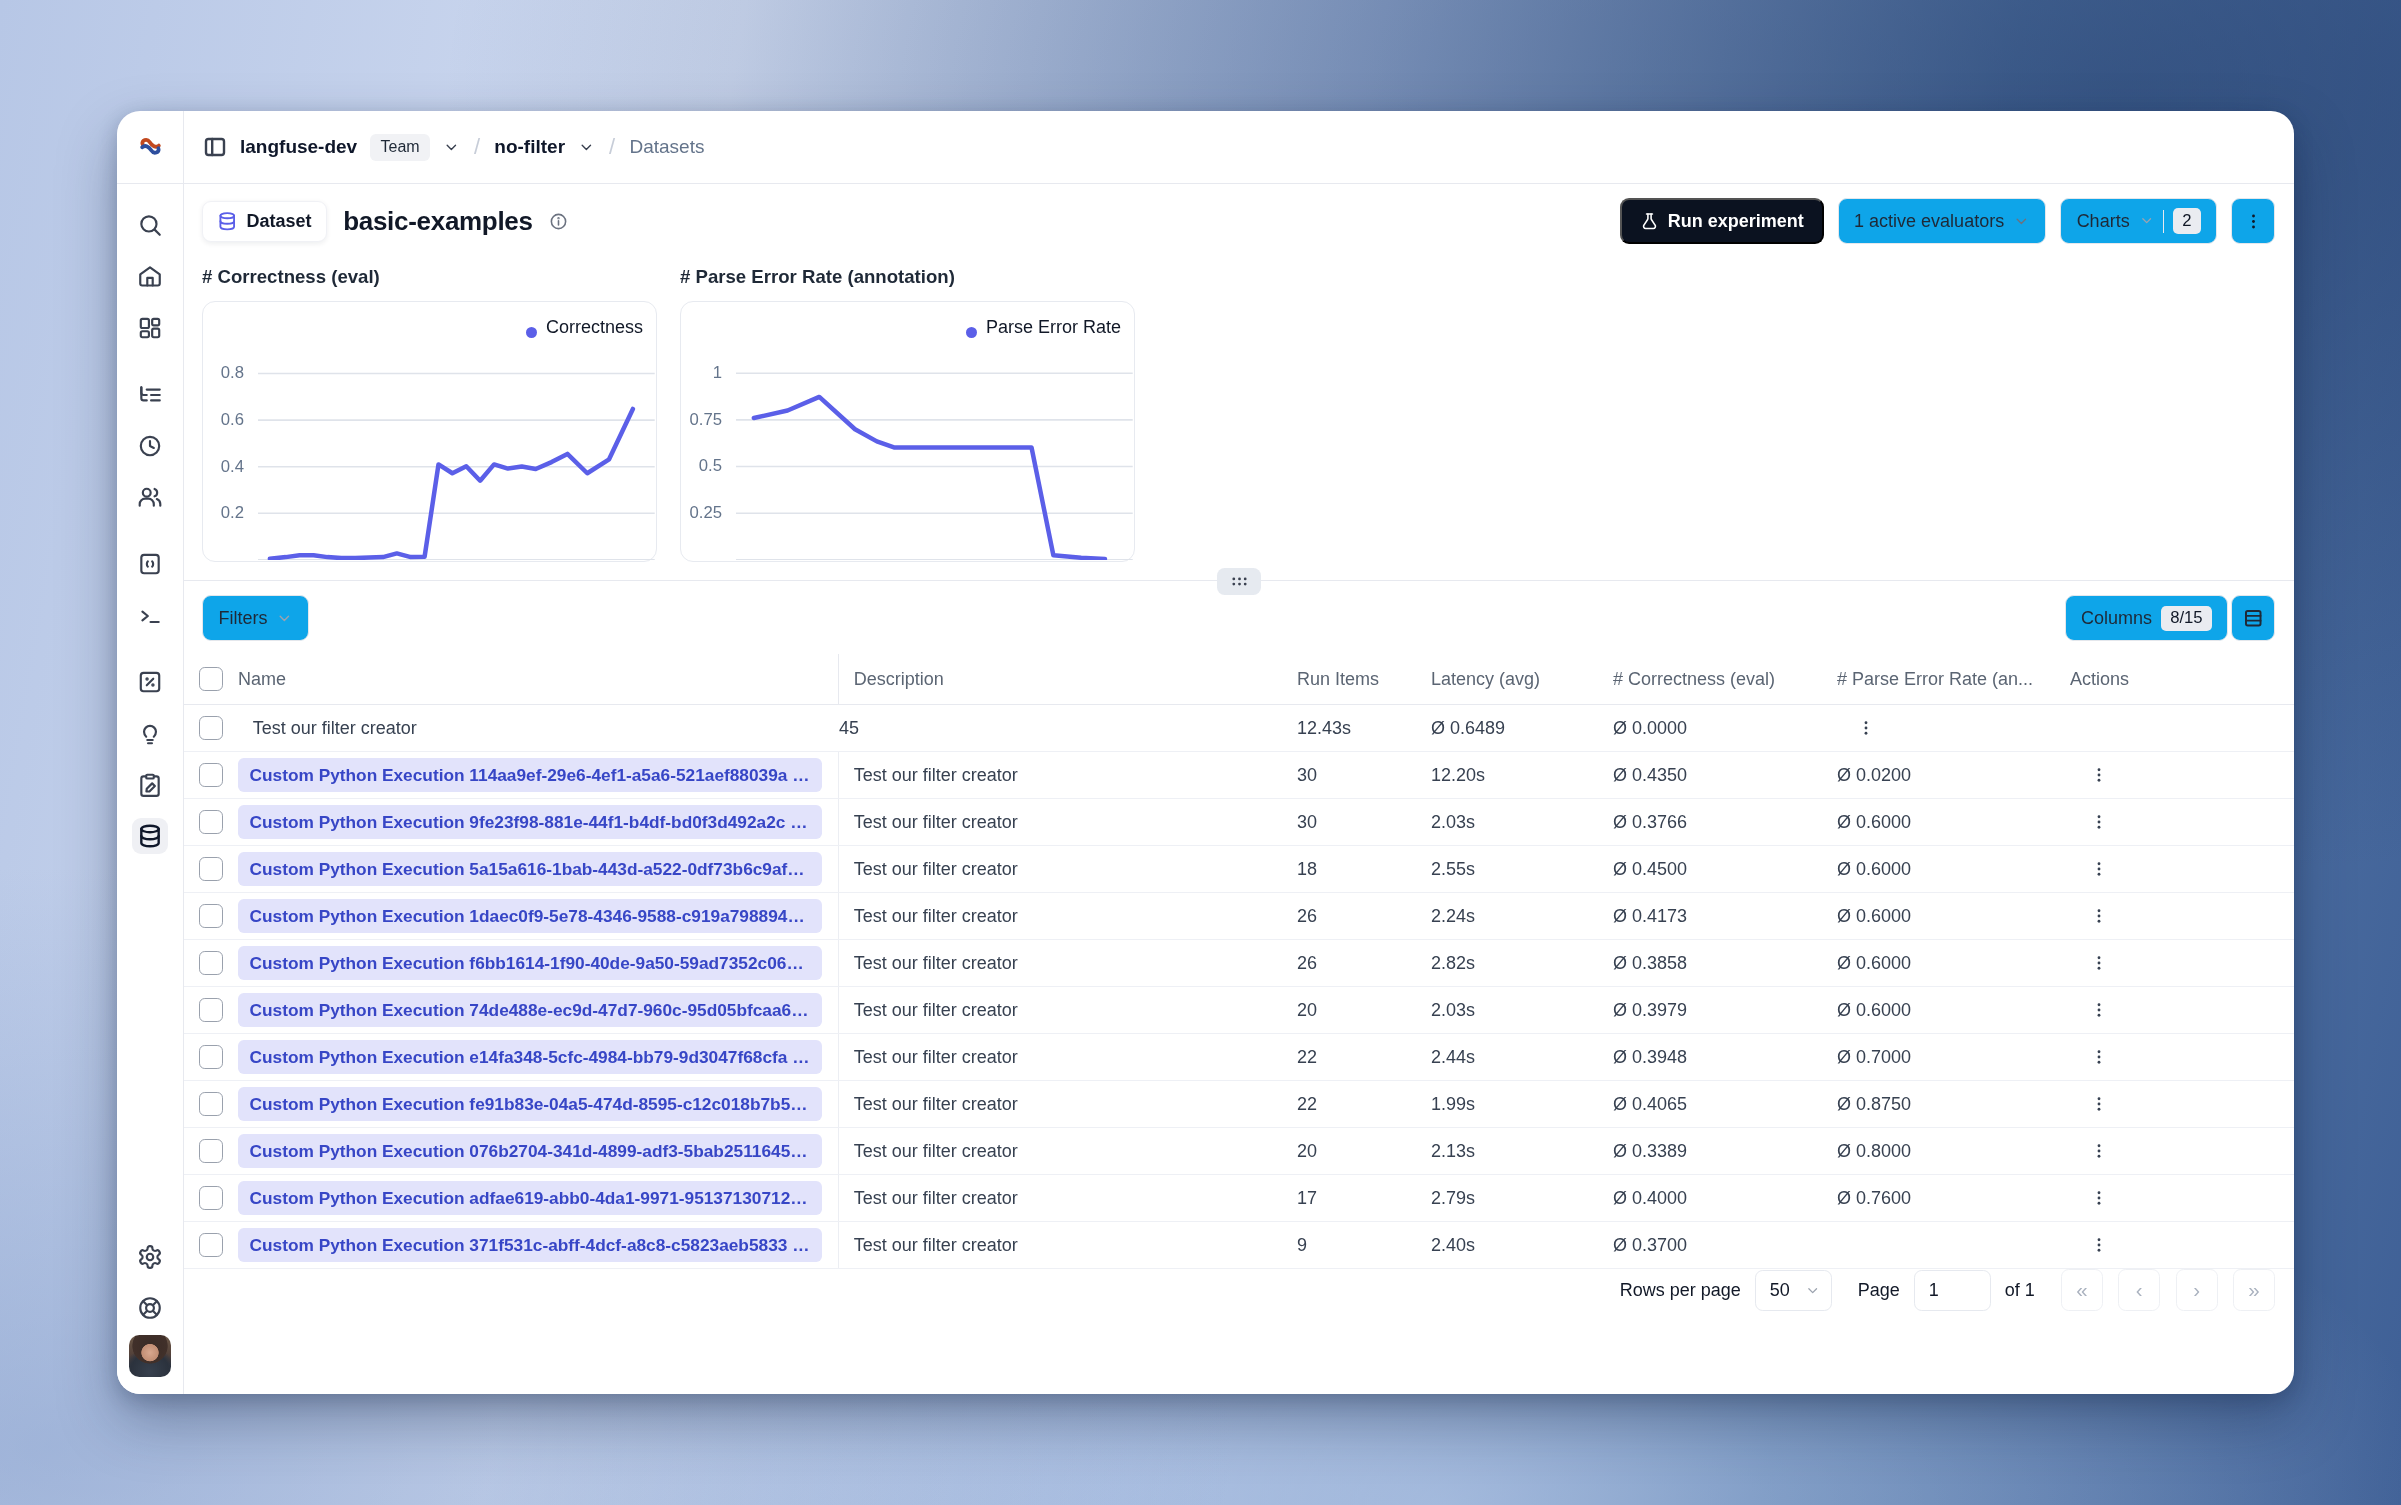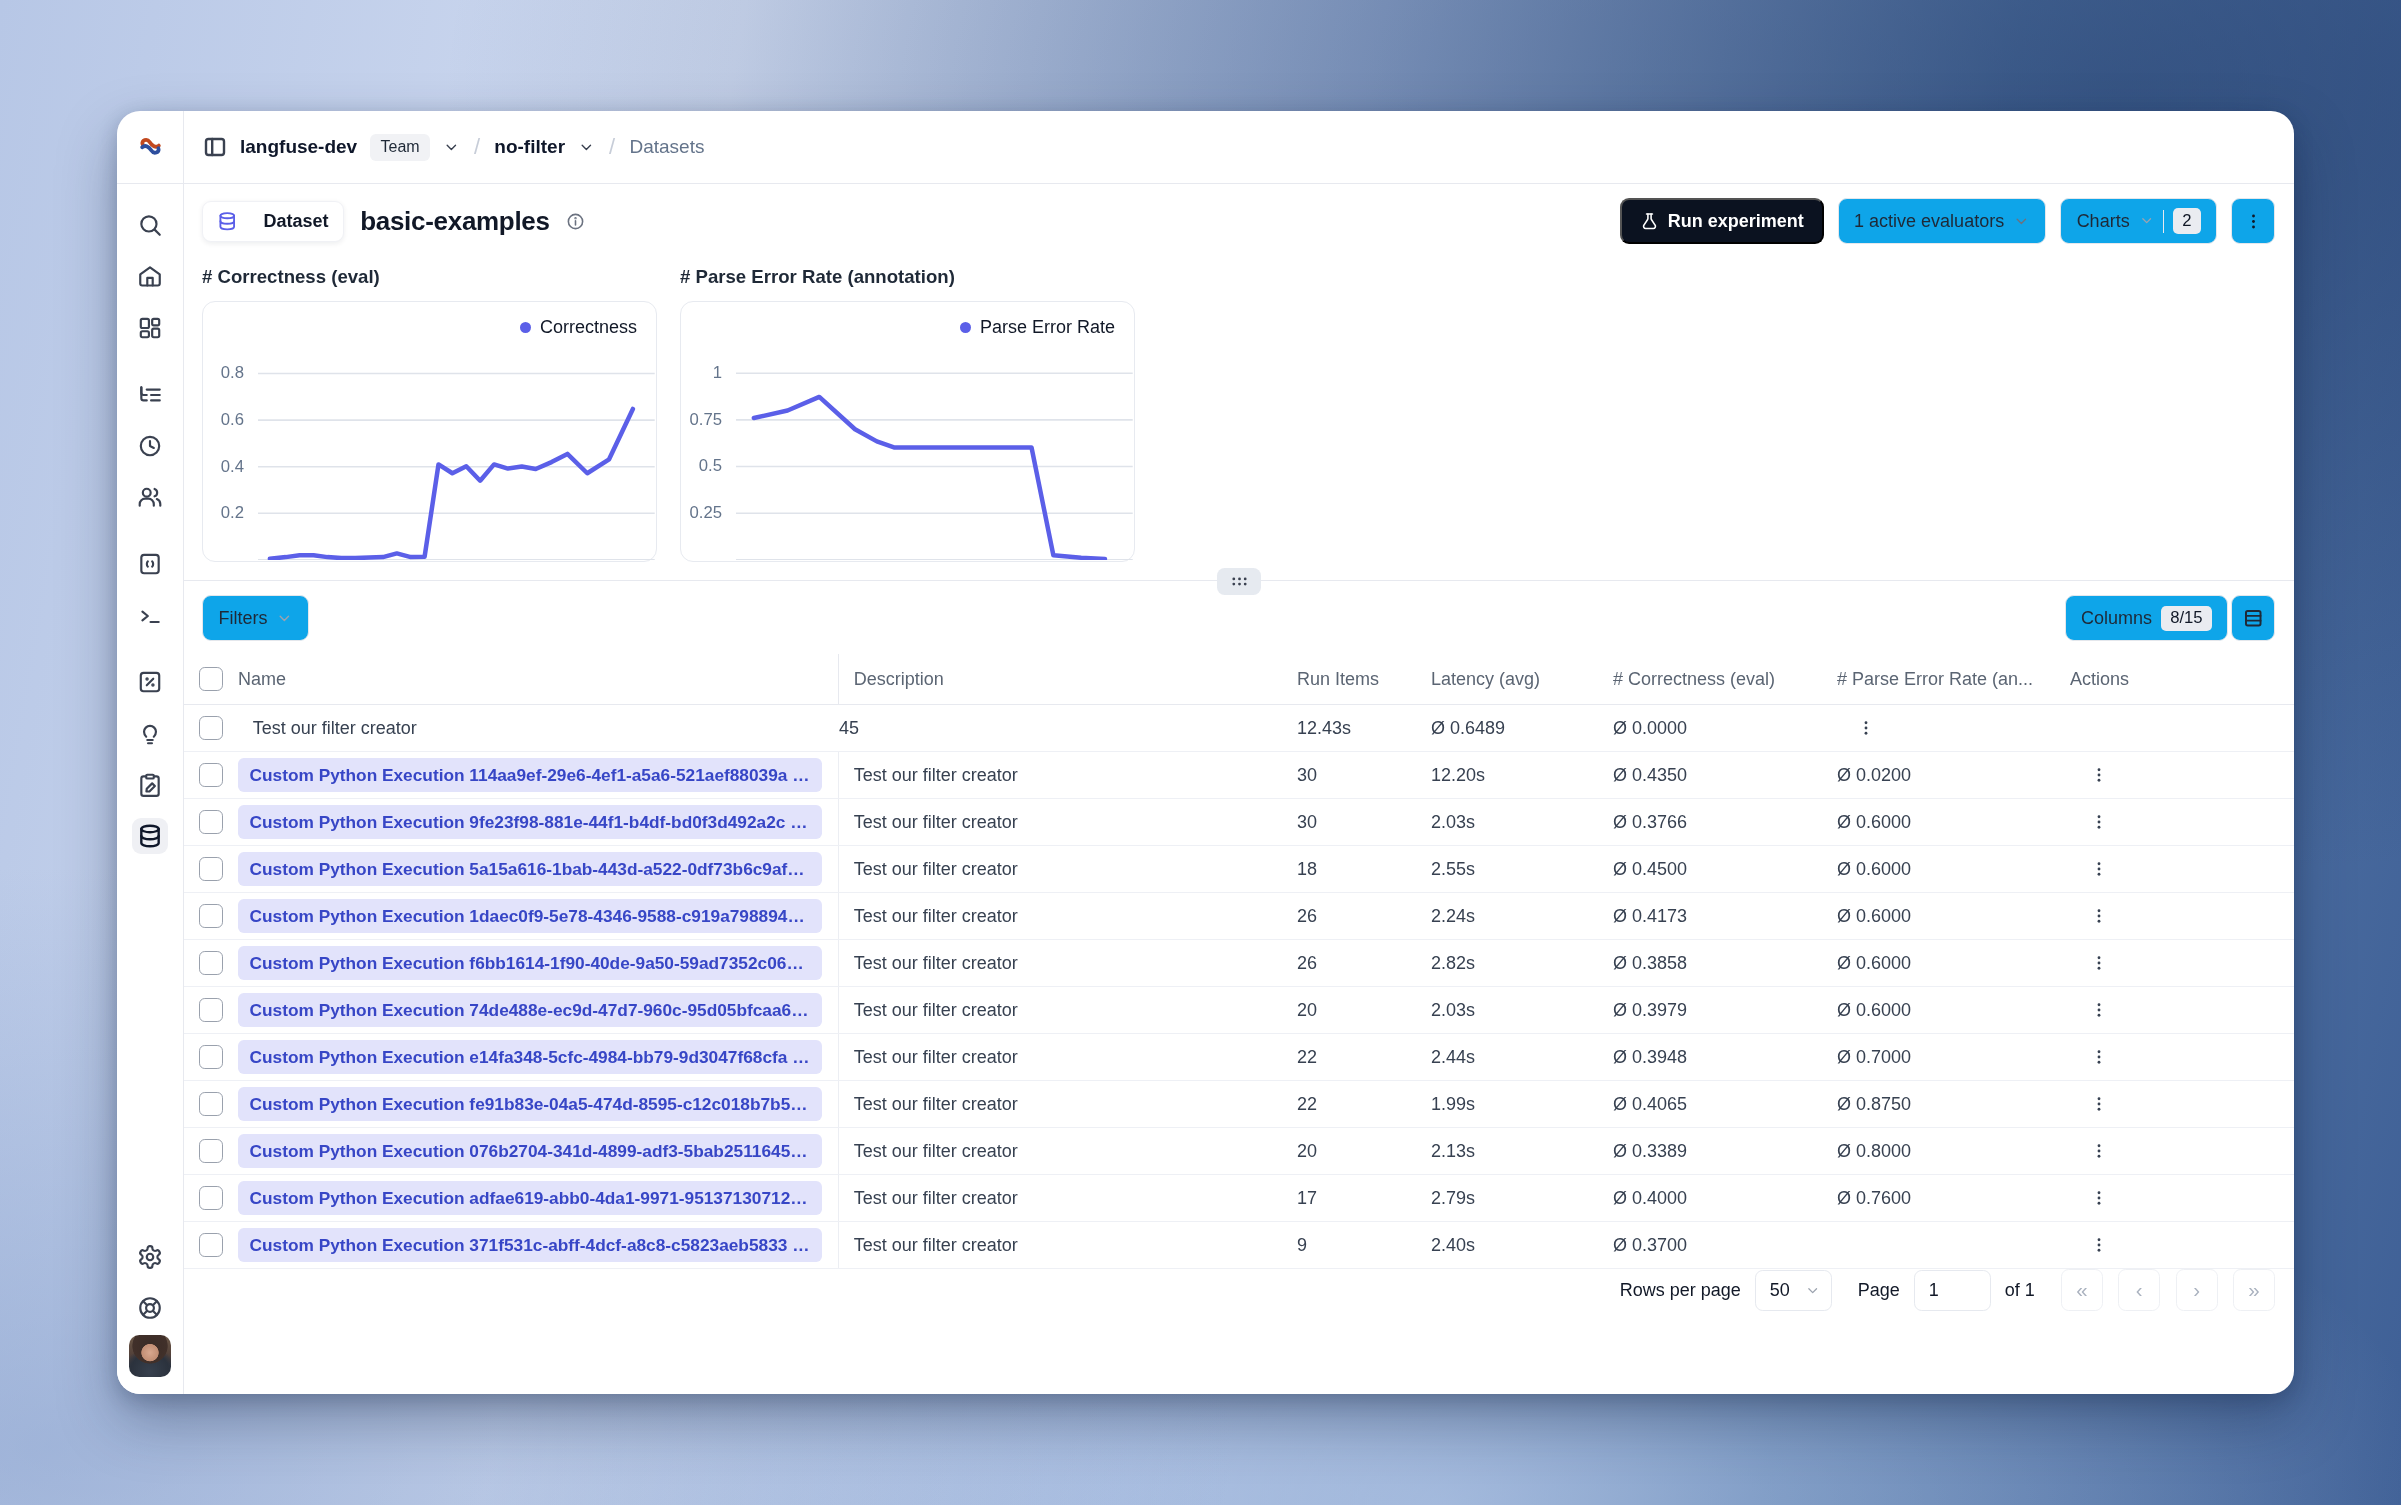--- a/index.html
+++ b/index.html
@@ -43,21 +43,21 @@
     background:
       radial-gradient(circle at 50% 42%, #d9a88f 0%, #c28e74 26%, rgba(0,0,0,0) 28%),
       radial-gradient(circle at 50% 26%, #3a2b26 0%, #41302a 46%, rgba(0,0,0,0) 48%),
       radial-gradient(circle at 50% 88%, #37404d 0%, #2b323d 45%, rgba(0,0,0,0) 60%),
       linear-gradient(180deg, #6b5747 0%, #54423a 45%, #313845 75%, #232935 100%); }
 
   .main { flex:1; display:flex; flex-direction:column; min-width:0; }
 
   
   .page-head { display:flex; align-items:center; padding:14px 19px 0 18px; gap:16.7px; }
-  .dataset-pill { display:flex; align-items:center; gap:26px; background:#fff;
+  .dataset-pill { display:flex; align-items:center; gap:9px; background:#fff;
     border:1.3px solid #f0f1f5; border-radius:9px; padding:9px 14px;
     box-shadow:0 1.3px 5.1px rgba(15,23,42,.07); }
   .dataset-pill .lbl { font-size:18px; font-weight:700; color:#111827; }
   .page-title { font-size:26px; font-weight:700; color:#111827; letter-spacing:-0.3px; }
   .head-actions { margin-left:auto; display:flex; align-items:center; gap:14px; }
   .btn { display:flex; align-items:center; gap:9px; height:46px; border-radius:9px;
     font-size:18px; cursor:pointer; white-space:nowrap; }
   .btn-dark { background:#0b1220; color:#fff; padding:0 18px; font-weight:600; }
   .btn-light { background:#0ea5e9; color:#1f2937; border:1.3px solid #e4e7ec; padding:0 15.4px; }
   .btn-sq { width:44px; justify-content:center; padding:0; }
@@ -67,21 +67,21 @@
   
   .tabs { display:flex; gap:29.5px; padding:16.7px 0 0 19px; }
   .tab { font-size:18.6px; padding-bottom:9px; cursor:pointer; color:#6b7280; }
   .tab.active { color:#0f172a; font-weight:600; border-bottom:3.8px solid #4f46e5; }
 
   
   .charts-row { display:flex; gap:23px; padding:22px 19px 0 18px; }
   .chart-block { width:455px; }
   .chart-title { font-size:18.6px; font-weight:600; color:#1f2937; margin-bottom:13px; }
   .chart-card { position:relative; height:261px; border:1.3px solid #e7eaf0; border-radius:13px; background:#fff; }
-  .legend { position:absolute; top:15.4px; right:19px; display:flex; align-items:center; gap:9px; z-index:2; }
+  .legend { position:absolute; top:15.4px; right:13px; display:flex; align-items:flex-end; gap:9px; z-index:2; }
   .legend-dot { width:11px; height:11px; border-radius:50%; }
   .legend-label { font-size:18px; color:#111827; }
   .plot { position:absolute; left:55px; right:1.3px; top:3.8px; bottom:1.3px; }
   .plot svg { width:100%; height:100%; display:block; }
   .y-ticks { position:absolute; left:0; top:3.8px; bottom:1.3px; width:50px; }
   .ytick { position:absolute; right:9px; transform:translateY(-50%); font-size:16.7px; color:#64748b; }
   .grid-line { stroke:#dfe3ea; stroke-width:1.6; }
 
   
   .split { position:relative; margin-top:18px; height:1.3px; background:#e7e9ef; }

